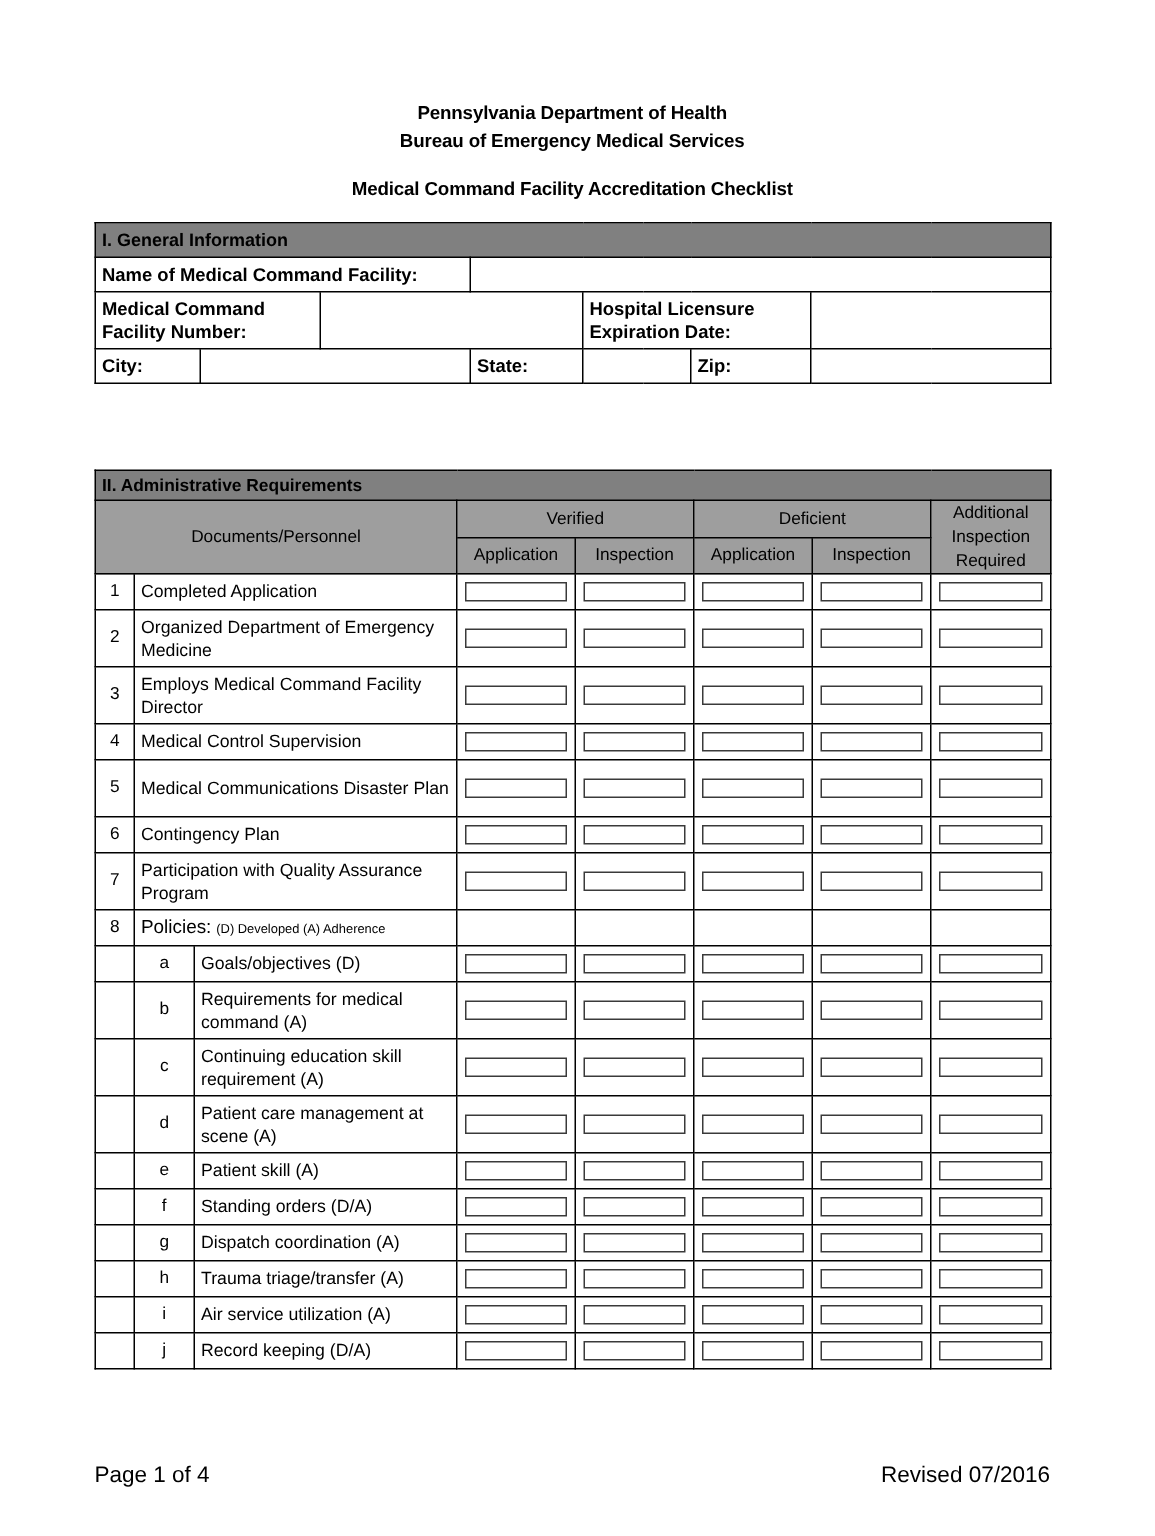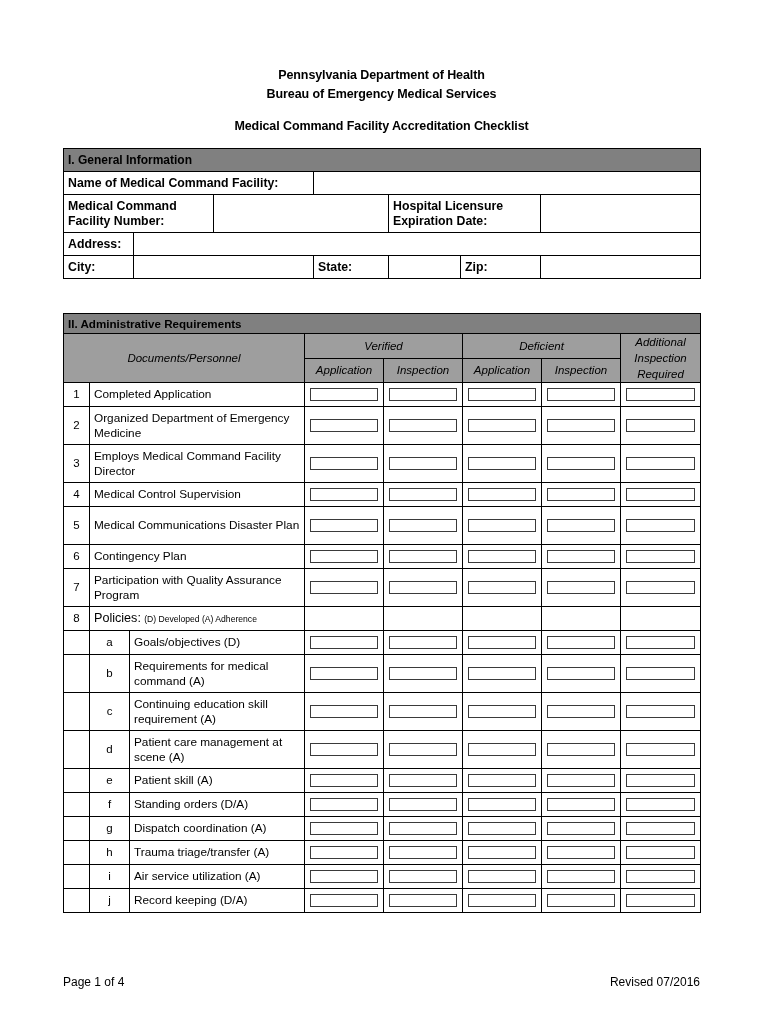--- a/index.html
+++ b/index.html
@@ -76,21 +76,20 @@
     top: 313px;
   }
   #tbl-admin td {
     font-size: 11.6px;
   }
   #tbl-admin td.hd {
     background: #9e9e9e;
     text-align: center;
     font-size: 11.5px;
     line-height: 16px;
-    font-style: italic;
   }
   #tbl-admin td.num {
     text-align: center;
     font-size: 11.5px;
   }
   #tbl-admin td.desc {
     text-align: left;
     font-size: 11.8px;
   }
   #tbl-admin tr.r1 td { height: 23px; }
@@ -107,21 +106,21 @@
 
   .policy-main { font-size: 12.6px; margin-top: 24px; }
   .policy-sub { font-size: 8.6px; }
 
   
   .footer {
     position: absolute;
     left: 63px;
     top: 975px;
     width: 637px;
-    font-size: 12px;
+    font-size: 15px;
   }
   .footer .left  { float: left; }
   .footer .right { float: right; }
 </style>
 </head>
 <body>
 
 <div class="page">
 
   <div class="titles">
@@ -151,24 +150,20 @@
       <td class="lbl" colspan="3">Name of Medical Command Facility:</td>
       <td class="blank" colspan="6"></td>
     </tr>
     <tr>
       <td class="lbl two-line" colspan="2">Medical Command Facility Number:</td>
       <td class="blank two-line" colspan="2"></td>
       <td class="lbl two-line" colspan="3">Hospital Licensure Expiration Date:</td>
       <td class="blank two-line" colspan="2"></td>
     </tr>
     <tr>
-      <td class="lbl">Address:</td>
-      <td class="blank" colspan="8"></td>
-    </tr>
-    <tr>
       <td class="lbl">City:</td>
       <td class="blank" colspan="2"></td>
       <td class="lbl">State:</td>
       <td class="blank" colspan="2"></td>
       <td class="lbl">Zip:</td>
       <td class="blank" colspan="2"></td>
     </tr>
   </tbody>
     </table>
 

